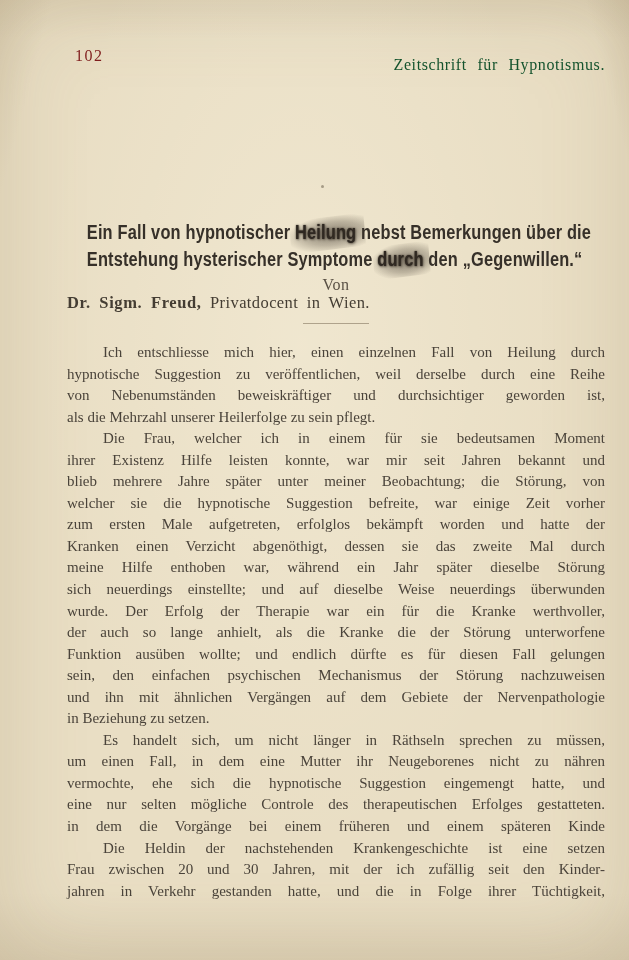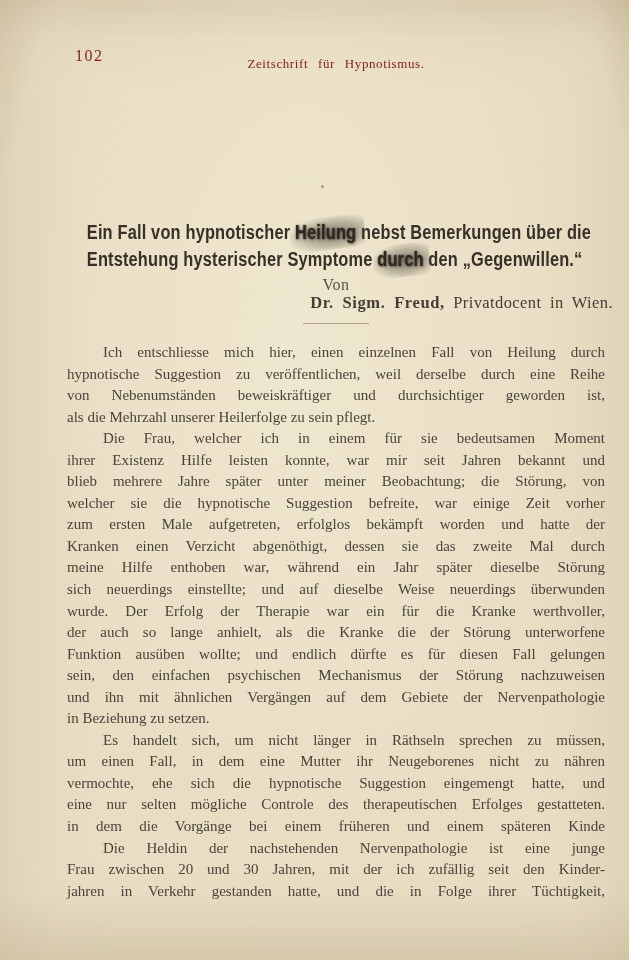--- a/index.html
+++ b/index.html
@@ -23,22 +23,22 @@
       linear-gradient(180deg, rgba(146,124,88,.08) 0%, rgba(146,124,88,0) 4%);
   }
 
   
   .header { position:absolute; top:46px; left:67px; right:24px; height:26px; }
   .pagenum {
     position:absolute; left:8px; top:1px;
     font-size:16px; letter-spacing:1.5px; color:#7f1d1d;
   }
   .runhead {
-    position:absolute; left:0; right:0; top:10px; text-align:center;
-    font-size:13px; word-spacing:6px; letter-spacing:.6px; color:#7f1d1d;
+    position:absolute; left:0; right:0; top:10px; text-align:right;
+    font-size:16px; word-spacing:6px; letter-spacing:.6px; color:#14532d;
   }
 
   
   .titleblock {
     position:absolute; top:219px; left:40px; right:4px;
     text-align:center;
     font-family:"Liberation Sans", sans-serif; font-weight:bold;
     font-size:19.5px; line-height:26.5px; color:#363029;
   }
   .tline { white-space:nowrap; transform:scaleX(.84); transform-origin:50% 50%; letter-spacing:.2px; }
@@ -51,21 +51,21 @@
     transform: rotate(-6deg); pointer-events:none;
   }
 
   
   .von {
     position:absolute; top:276px; left:67px; right:24px;
     text-align:center; font-size:16px; color:#5a5145; letter-spacing:.5px;
   }
   .author {
     position:absolute; top:293px; left:67px; right:16px;
-    text-align:right; font-size:16.5px; color:#443d33;
+    text-align:left; font-size:16.5px; color:#443d33;
     word-spacing:4px; letter-spacing:.4px;
   }
   .author-name { font-weight:bold; letter-spacing:.6px; }
 
   .rule {
     position:absolute; top:323px; left:303px; width:66px; height:1px;
     background:rgba(122,108,85,.55);
   }
 
   
@@ -123,18 +123,18 @@
       <div class="line">der auch so lange anhielt, als die Kranke die der Störung unterworfene</div>
       <div class="line">Funktion ausüben wollte; und endlich dürfte es für diesen Fall gelungen</div>
       <div class="line">sein, den einfachen psychischen Mechanismus der Störung nachzuweisen</div>
       <div class="line">und ihn mit ähnlichen Vergängen auf dem Gebiete der Nervenpathologie</div>
       <div class="line endline">in Beziehung zu setzen.</div>
       <div class="line indent">Es handelt sich, um nicht länger in Räthseln sprechen zu müssen,</div>
       <div class="line">um einen Fall, in dem eine Mutter ihr Neugeborenes nicht zu nähren</div>
       <div class="line">vermochte, ehe sich die hypnotische Suggestion eingemengt hatte, und</div>
       <div class="line">eine nur selten mögliche Controle des therapeutischen Erfolges gestatteten.</div>
       <div class="line">in dem die Vorgänge bei einem früheren und einem späteren Kinde</div>
-      <div class="line indent">Die Heldin der nachstehenden Nervenpathologie ist eine junge</div>
+      <div class="line indent">Die Heldin der nachstehenden Krankengeschichte ist eine setzen</div>
       <div class="line">Frau zwischen 20 und 30 Jahren, mit der ich zufällig seit den Kinder-</div>
       <div class="line">jahren in Verkehr gestanden hatte, und die in Folge ihrer Tüchtigkeit,</div>
     </div>
 
 </div>
 
 </body></html>

